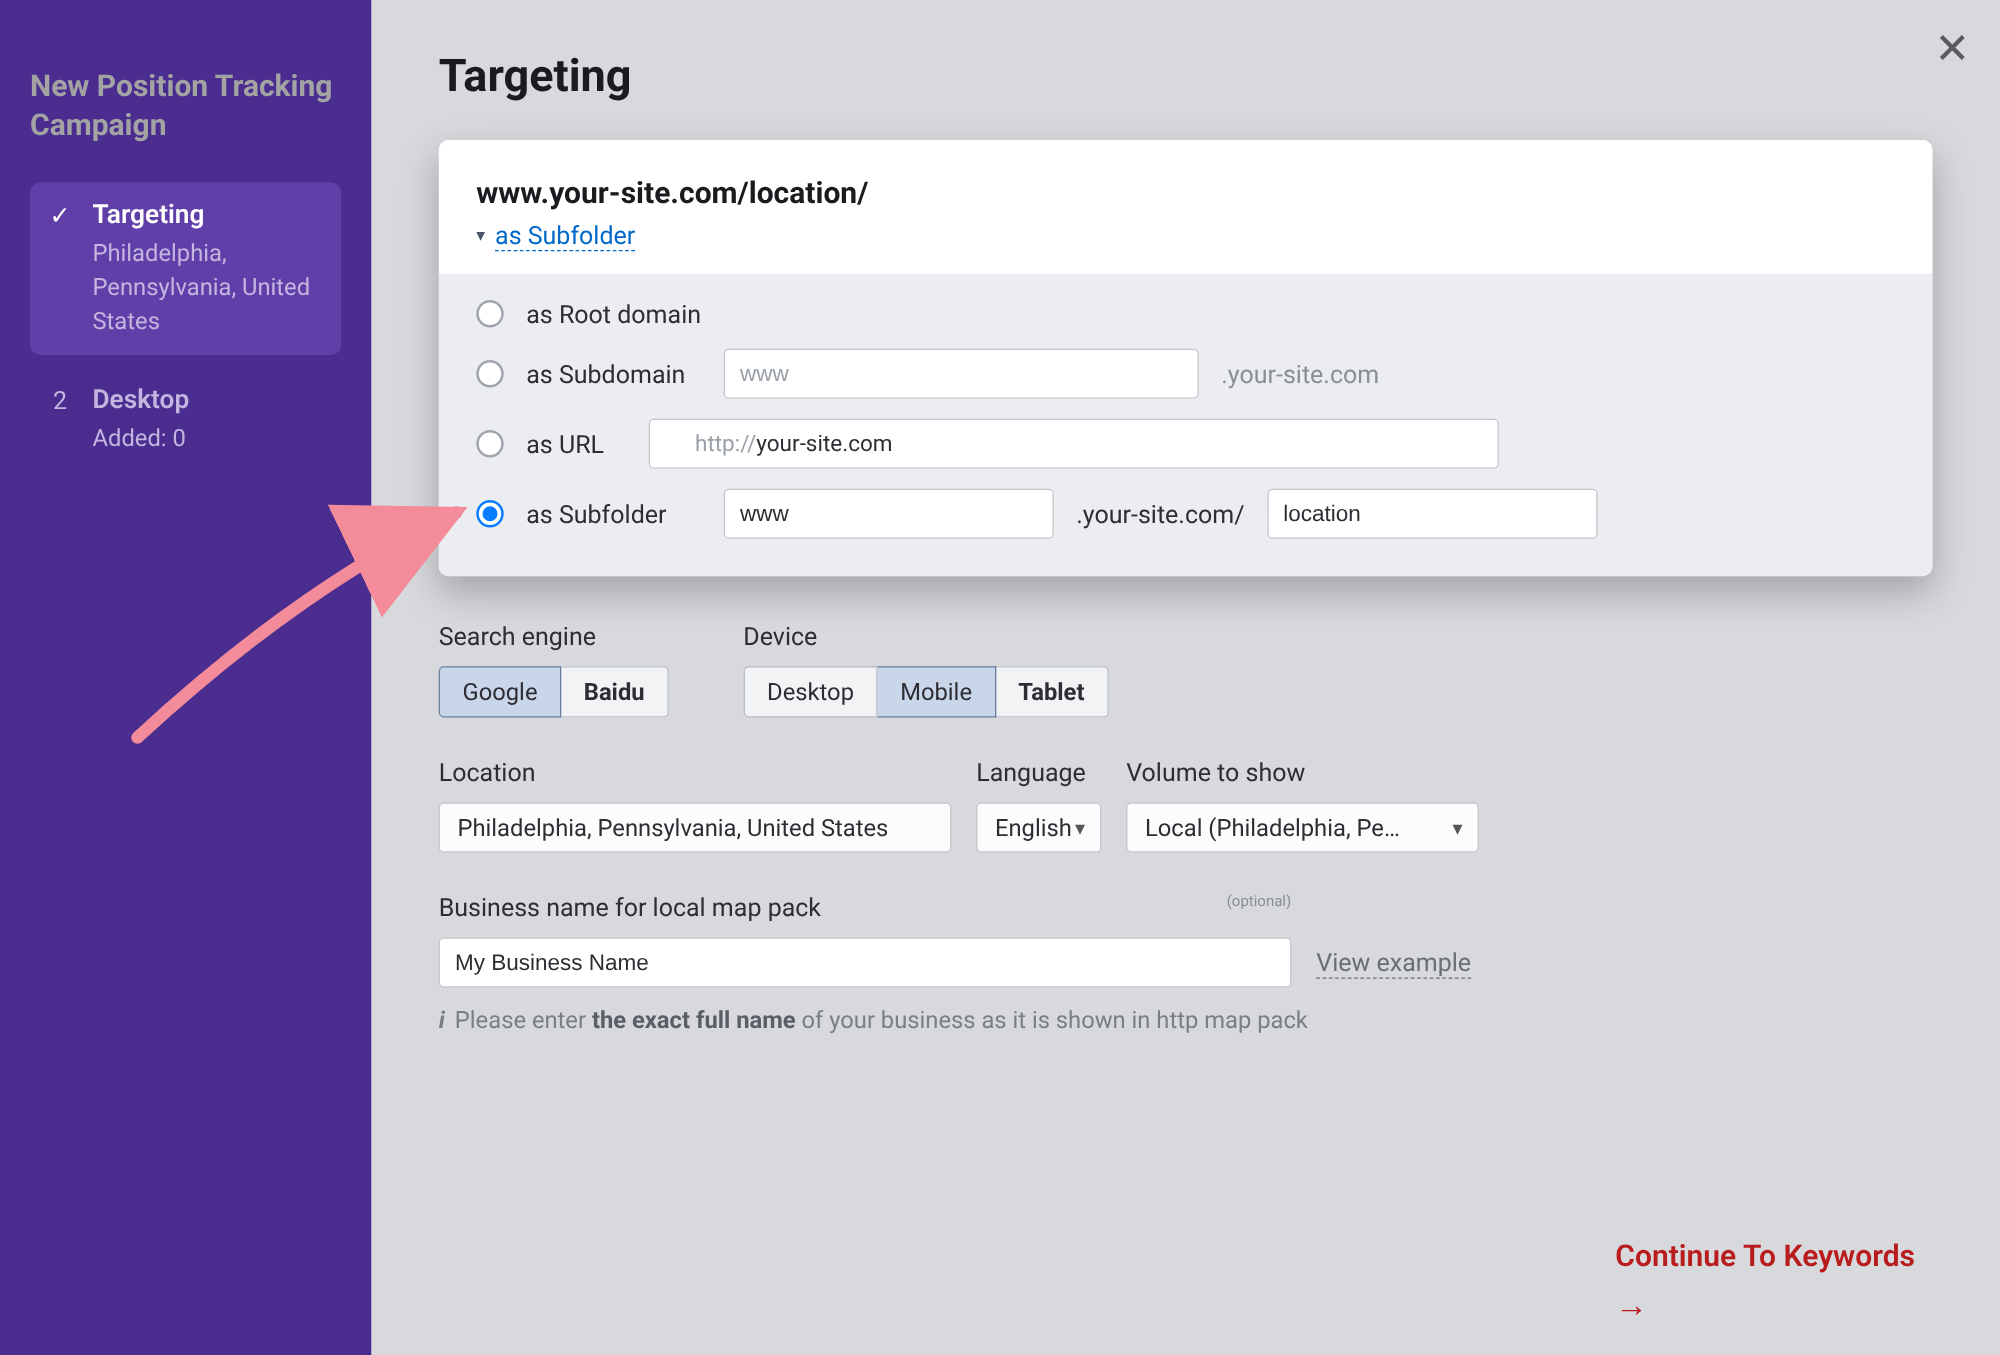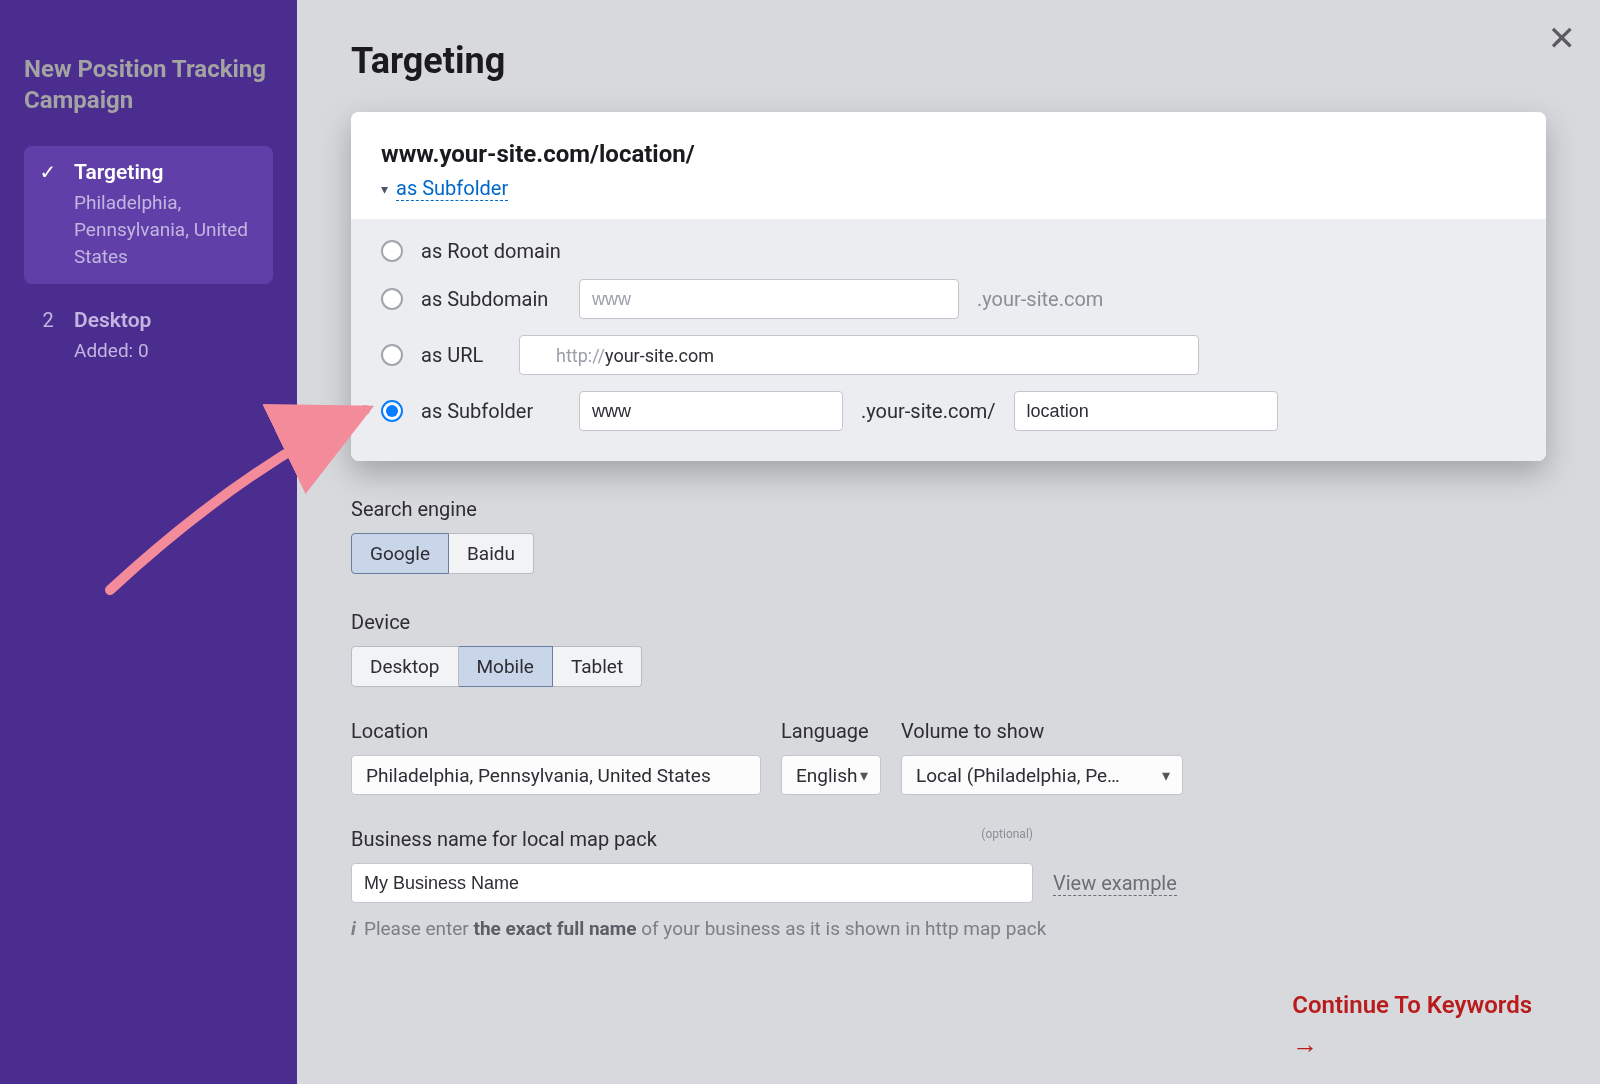--- a/index.html
+++ b/index.html
@@ -175,42 +175,41 @@
     font-size: 20px;
     color: #2d2d33;
   }
   .opt-static.muted { color: #8a8e96; }
   .url-prefix {
     color: #9aa0a8;
   }
 
   .section-row {
     display: flex;
-    gap: 36px;
+    gap: 60px;
     margin-bottom: 32px;
-    flex-direction: column;
   }
   .section-col { display: flex; flex-direction: column; gap: 12px; }
   .section-label {
     font-size: 20px;
     color: #2d2d33;
   }
   .seg-group {
     display: flex;
   }
   .seg {
     border: 1px solid #b8bcc4;
     background: #f2f3f5;
     padding: 8px 18px;
     font-size: 19px;
     color: #2d2d33;
     cursor: pointer;
   }
   .seg:first-child { border-radius: 4px 0 0 4px; }
-  .seg:last-child { border-radius: 0 4px 4px 0; }
+  .seg:last-child { border-radius: 0 4px 4px 0; font-weight: bold; }
   .seg + .seg { border-left: none; }
   .seg.active {
     background: #c9d6ea;
     border-color: #6a7fa0;
     position: relative;
     z-index: 1;
   }
 
   .field-row {
     display: flex;

